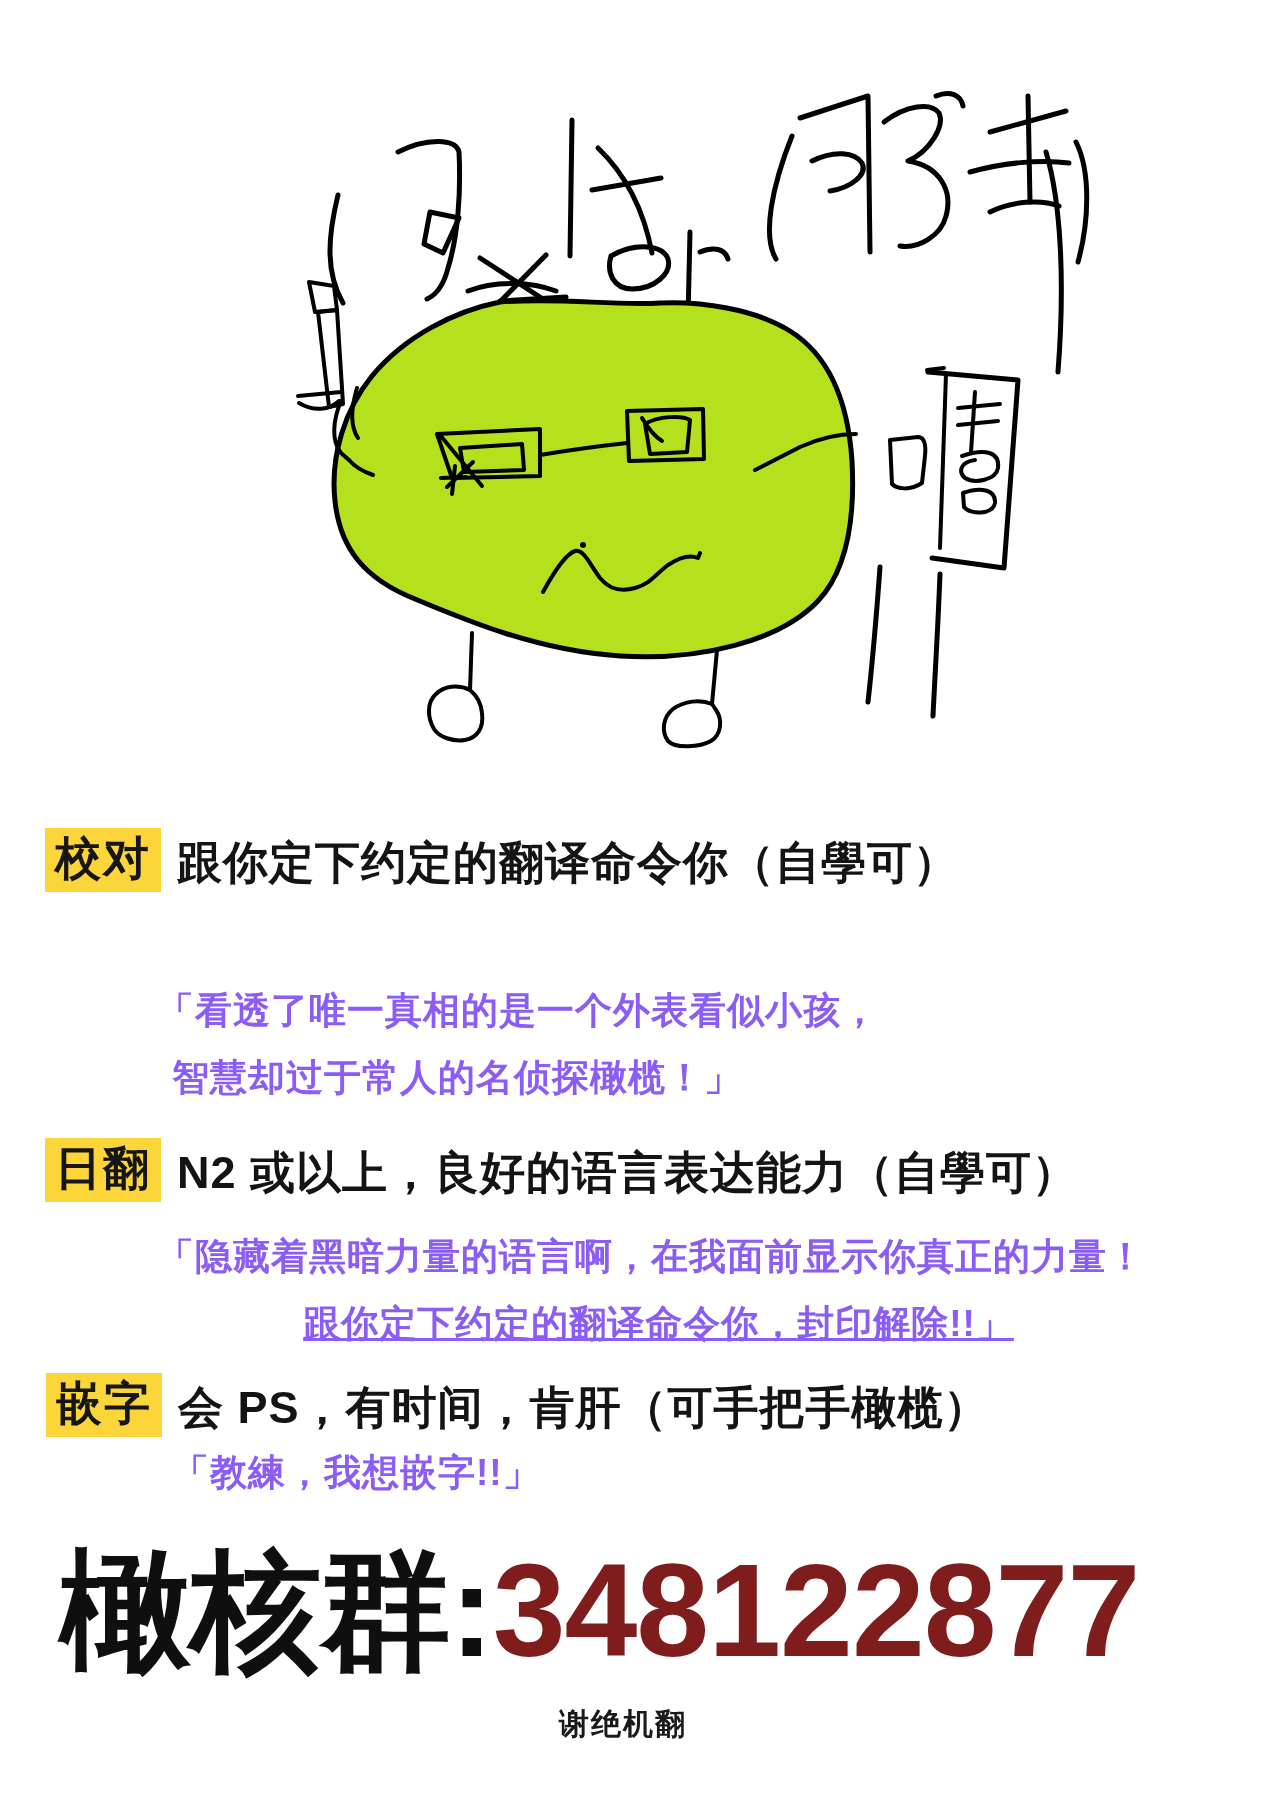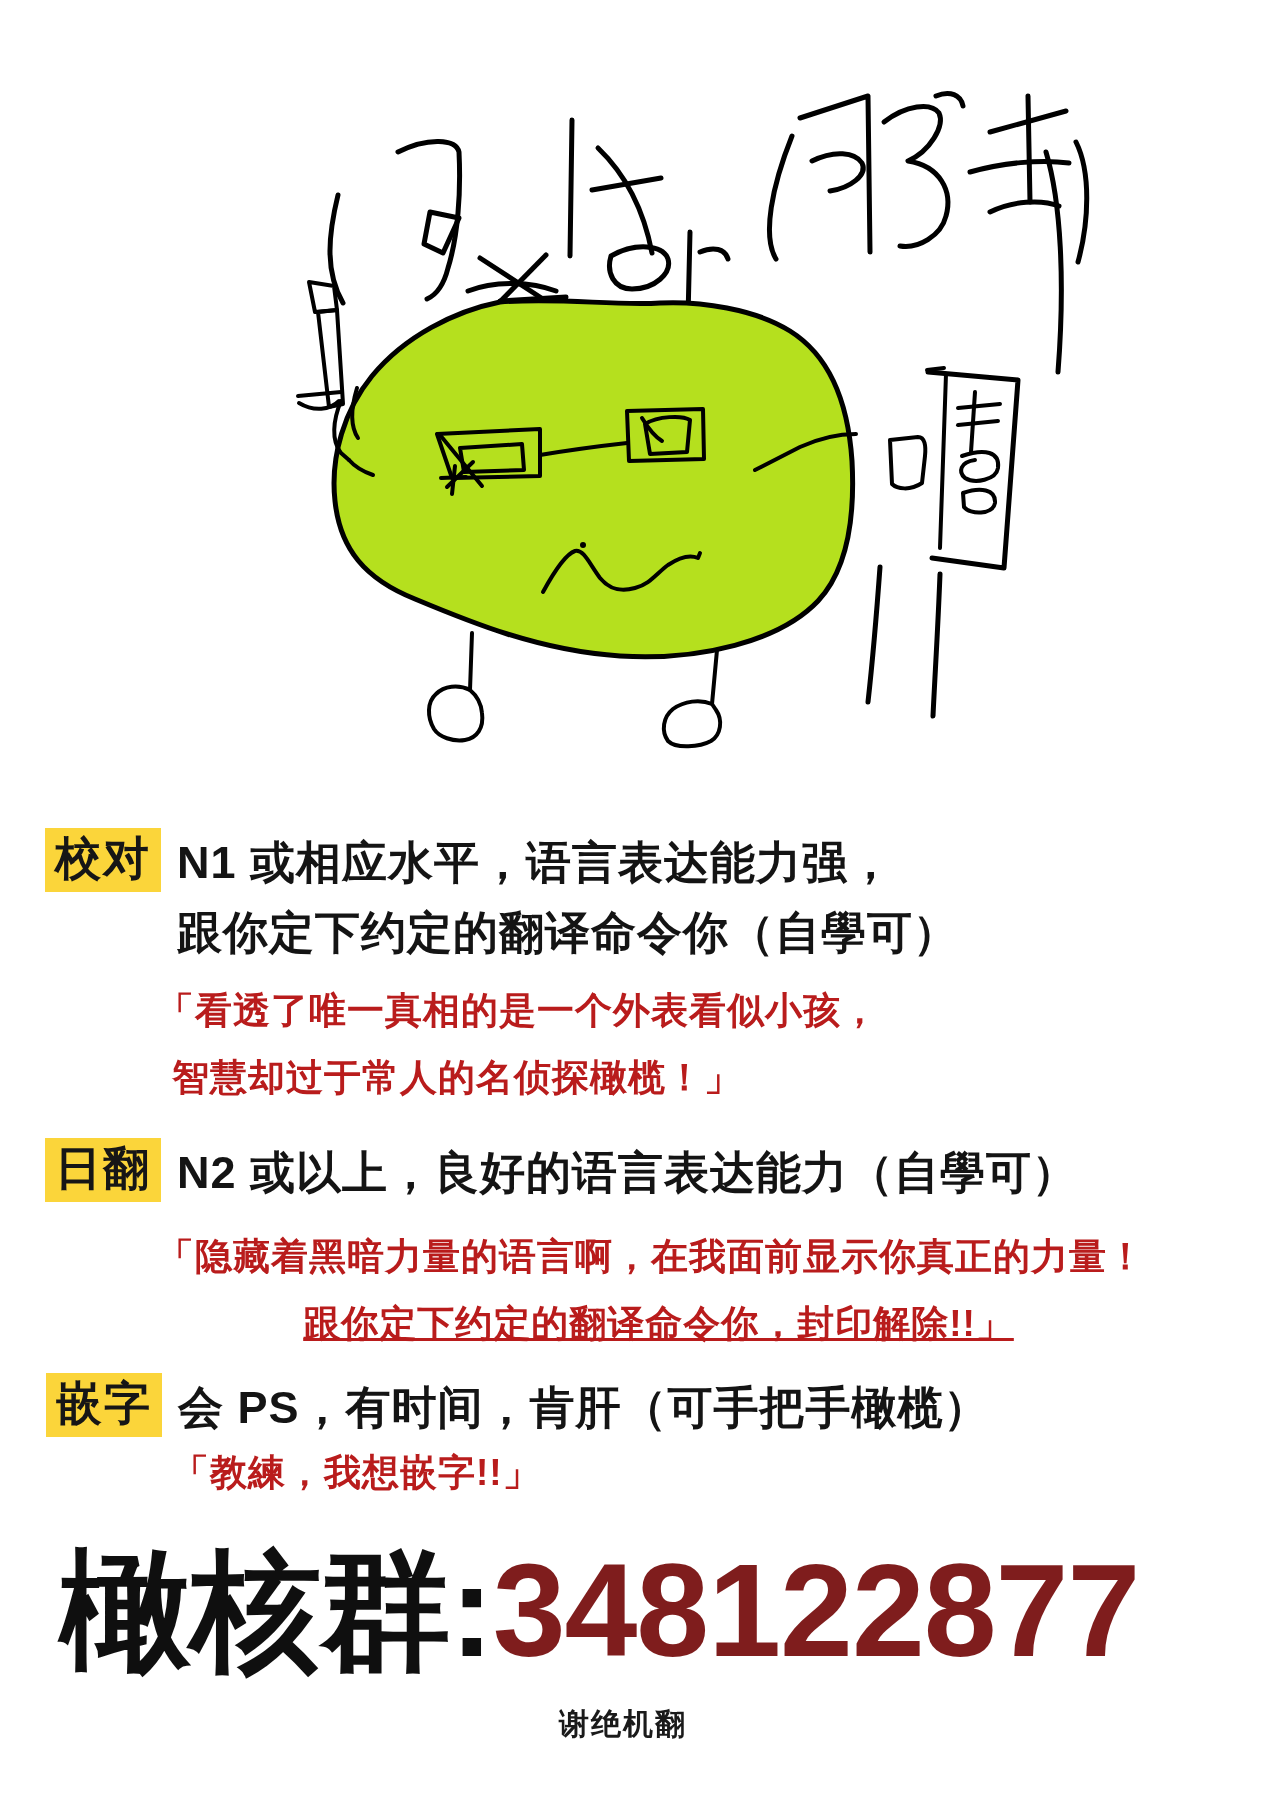--- a/index.html
+++ b/index.html
@@ -7,21 +7,21 @@
     position:relative;width:1280px;height:1811px;background:#ffffff;overflow:hidden;
     font-family:"Liberation Sans","DejaVu Sans",sans-serif;color:#141414;
   }
   .doodle{position:absolute;left:0;top:0;}
   .row{position:absolute;display:flex;align-items:flex-start;gap:16px;justify-content:center;}
   .tag{
     background:#fbd53a;color:#161616;font-weight:900;font-size:46px;line-height:1.3;
     padding:1px 10px 3px 10px;letter-spacing:2px;flex:0 0 auto;
   }
   .req{font-weight:900;font-size:45px;line-height:1.55;letter-spacing:1px;white-space:nowrap;}
-  .quote{position:absolute;font-weight:900;font-size:37px;line-height:1.8;letter-spacing:1px;white-space:nowrap;color:#b91c1c;}
+  .quote{position:absolute;font-weight:900;font-size:37px;line-height:1.8;letter-spacing:1px;white-space:nowrap;color:#8b5cf6;}
   .bigline{
     position:absolute;left:60px;top:1524px;font-weight:900;font-size:131px;
     letter-spacing:-1px;white-space:nowrap;color:#0f0f0f;
   }
   .bigline .red{color:#7f1d1d;}
   .footer{position:absolute;left:0;width:1246px;text-align:center;font-weight:900;color:#1a1a1a;}
   .footer.l1{top:1704px;font-size:30px;letter-spacing:2px;}
   .footer.l2{top:1745px;font-size:33px;letter-spacing:2px;}
   svg .ink{fill:none;stroke:#000;stroke-width:5;stroke-linecap:round;stroke-linejoin:round;}
   svg .ink-thin{fill:none;stroke:#000;stroke-width:4;stroke-linecap:round;stroke-linejoin:round;}
@@ -120,21 +120,20 @@
         <path class="ink-thin" d="M717,650 L712,704"></path>
         <path class="ink-thin" d="M712,704 C700,699 684,701 673,709 C663,717 661,731 668,741 C676,749 700,747 711,741
                  C721,735 723,720 716,710 Z"></path>
       </g>
     </g>
   </svg>
 
   <div class="row" style="left:45px;top:828px;">
     <div class="tag">校对</div>
     <div class="req">
-      <div>N1 或相应水平，语言表达能力强，</div>
       <div>跟你定下约定的翻译命令你（自學可）</div>
     </div>
   </div>
   <div class="quote" style="left:157px;top:978px;">
     <div>「看透了唯一真相的是一个外表看似小孩，</div>
     <div style="margin-left:15px;">智慧却过于常人的名侦探橄榄！」</div>
   </div>
 
   <div class="row" style="left:45px;top:1138px;">
     <div class="tag">日翻</div>

